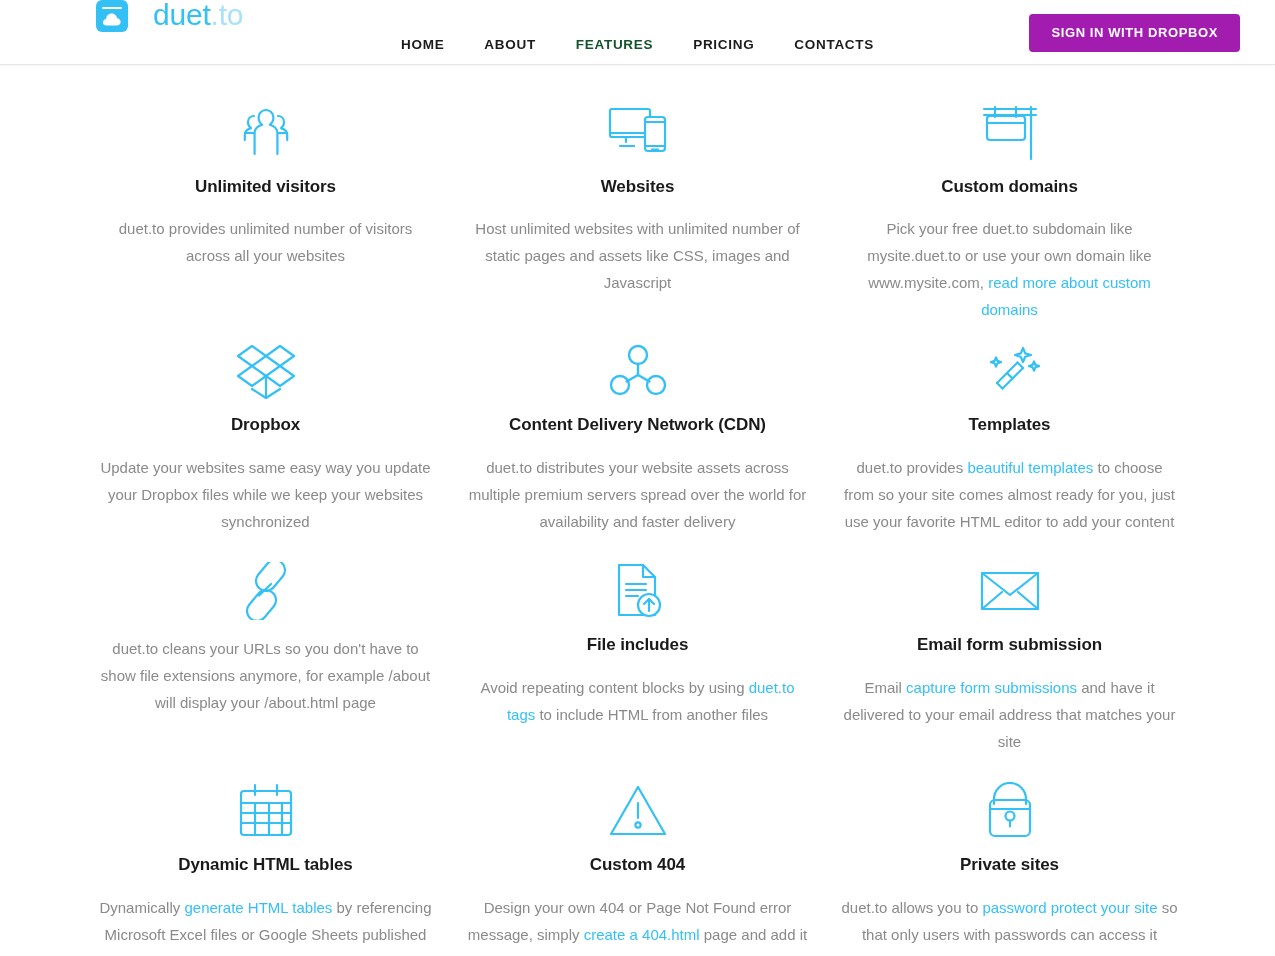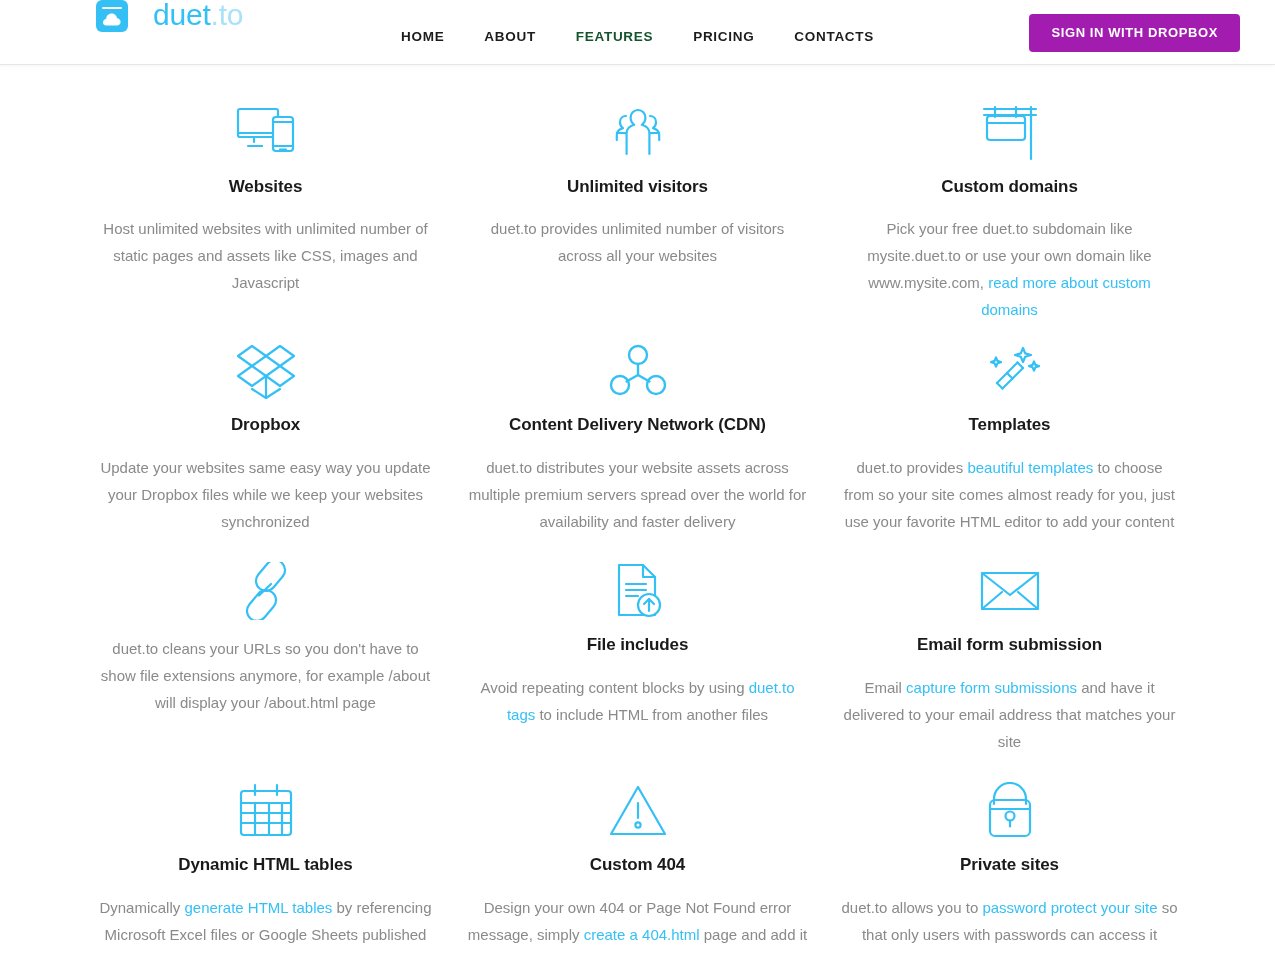--- a/index.html
+++ b/index.html
@@ -69,21 +69,21 @@
     white-space: nowrap;
     font-weight: 300;
   }
   .brand-text .w1 { color: #35c0f5; }
   .brand-text .w2 { color: #a7e2f9; }
 
   
   .main-nav {
     position: absolute;
     left: 0; right: 0;
-    top: 4px;
+    top: 12px;
     height: 65px;
     display: flex;
     align-items: flex-start;
     justify-content: center;
     gap: 0;
   }
   .nav-link {
     font-size: 13.5px;
     font-weight: 600;
     letter-spacing: 0.7px;
@@ -189,45 +189,45 @@
     </nav>
 
     <button class="signin-btn">SIGN IN WITH DROPBOX</button>
   </div>
 </header>
 
 <main class="features">
   <div class="features-grid" id="features-grid">
       <div class="feature">
         <div class="feature-icon">
+          <svg width="62" height="54" viewBox="0 0 62 54" fill="none" stroke="#35c0f5" stroke-width="2.2" stroke-linecap="round" stroke-linejoin="round">
+            <path d="M31 4c-4.4 0-7.4 3.3-7.4 7.6 0 3.2 1.6 5.8 3.6 7.2-4.6 1.2-7.6 4.3-7.6 8.6V48"></path>
+            <path d="M31 4c4.4 0 7.4 3.3 7.4 7.6 0 3.2-1.6 5.8-3.6 7.2 4.6 1.2 7.6 4.3 7.6 8.6V48"></path>
+            <path d="M19 10c-3.6 0-6 2.7-6 6.2 0 2.6 1.3 4.7 3 5.9-3.8 1-6.2 3.5-6.2 7v5"></path>
+            <path d="M43 10c3.6 0 6 2.7 6 6.2 0 2.6-1.3 4.7-3 5.9 3.8 1 6.2 3.5 6.2 7v5"></path>
+            <path d="M9.8 27h8.8M43.4 27h8.8"></path>
+          </svg>
+        </div>
+        <h3 class="feature-title">Unlimited visitors</h3>
+        <p class="feature-desc"><span>duet.to provides unlimited number of visitors across all your websites</span></p>
+      </div>
+      <div class="feature">
+        <div class="feature-icon">
           <svg width="62" height="56" viewBox="0 0 62 56" fill="none" stroke="#35c0f5" stroke-width="2.2" stroke-linecap="round" stroke-linejoin="round">
             <rect x="3" y="4" width="40" height="28" rx="2"></rect>
             <path d="M3 28h40"></path>
             <path d="M19 32v5M13 41h14"></path>
             <path d="M23 41h4"></path>
             <rect x="38" y="12" width="20" height="34" rx="3" fill="#fff"></rect>
             <path d="M38 17h20M38 41h20"></path>
             <path d="M45 44.5h6"></path>
           </svg>
         </div>
         <h3 class="feature-title">Websites</h3>
         <p class="feature-desc"><span>Host unlimited websites with unlimited number of static pages and assets like CSS, images and Javascript</span></p>
-      </div>
-      <div class="feature">
-        <div class="feature-icon">
-          <svg width="62" height="54" viewBox="0 0 62 54" fill="none" stroke="#35c0f5" stroke-width="2.2" stroke-linecap="round" stroke-linejoin="round">
-            <path d="M31 4c-4.4 0-7.4 3.3-7.4 7.6 0 3.2 1.6 5.8 3.6 7.2-4.6 1.2-7.6 4.3-7.6 8.6V48"></path>
-            <path d="M31 4c4.4 0 7.4 3.3 7.4 7.6 0 3.2-1.6 5.8-3.6 7.2 4.6 1.2 7.6 4.3 7.6 8.6V48"></path>
-            <path d="M19 10c-3.6 0-6 2.7-6 6.2 0 2.6 1.3 4.7 3 5.9-3.8 1-6.2 3.5-6.2 7v5"></path>
-            <path d="M43 10c3.6 0 6 2.7 6 6.2 0 2.6-1.3 4.7-3 5.9 3.8 1 6.2 3.5 6.2 7v5"></path>
-            <path d="M9.8 27h8.8M43.4 27h8.8"></path>
-          </svg>
-        </div>
-        <h3 class="feature-title">Unlimited visitors</h3>
-        <p class="feature-desc"><span>duet.to provides unlimited number of visitors across all your websites</span></p>
       </div>
       <div class="feature">
         <div class="feature-icon">
           <svg width="62" height="60" viewBox="0 0 62 60" fill="none" stroke="#35c0f5" stroke-width="2.2" stroke-linecap="round" stroke-linejoin="round">
             <path d="M5 6h52"></path>
             <path d="M5 12h52"></path>
             <path d="M16 4v10M37 4v10"></path>
             <rect x="8" y="13" width="38" height="24" rx="3"></rect>
             <path d="M8 20h38"></path>
             <path d="M52 4v52"></path>

